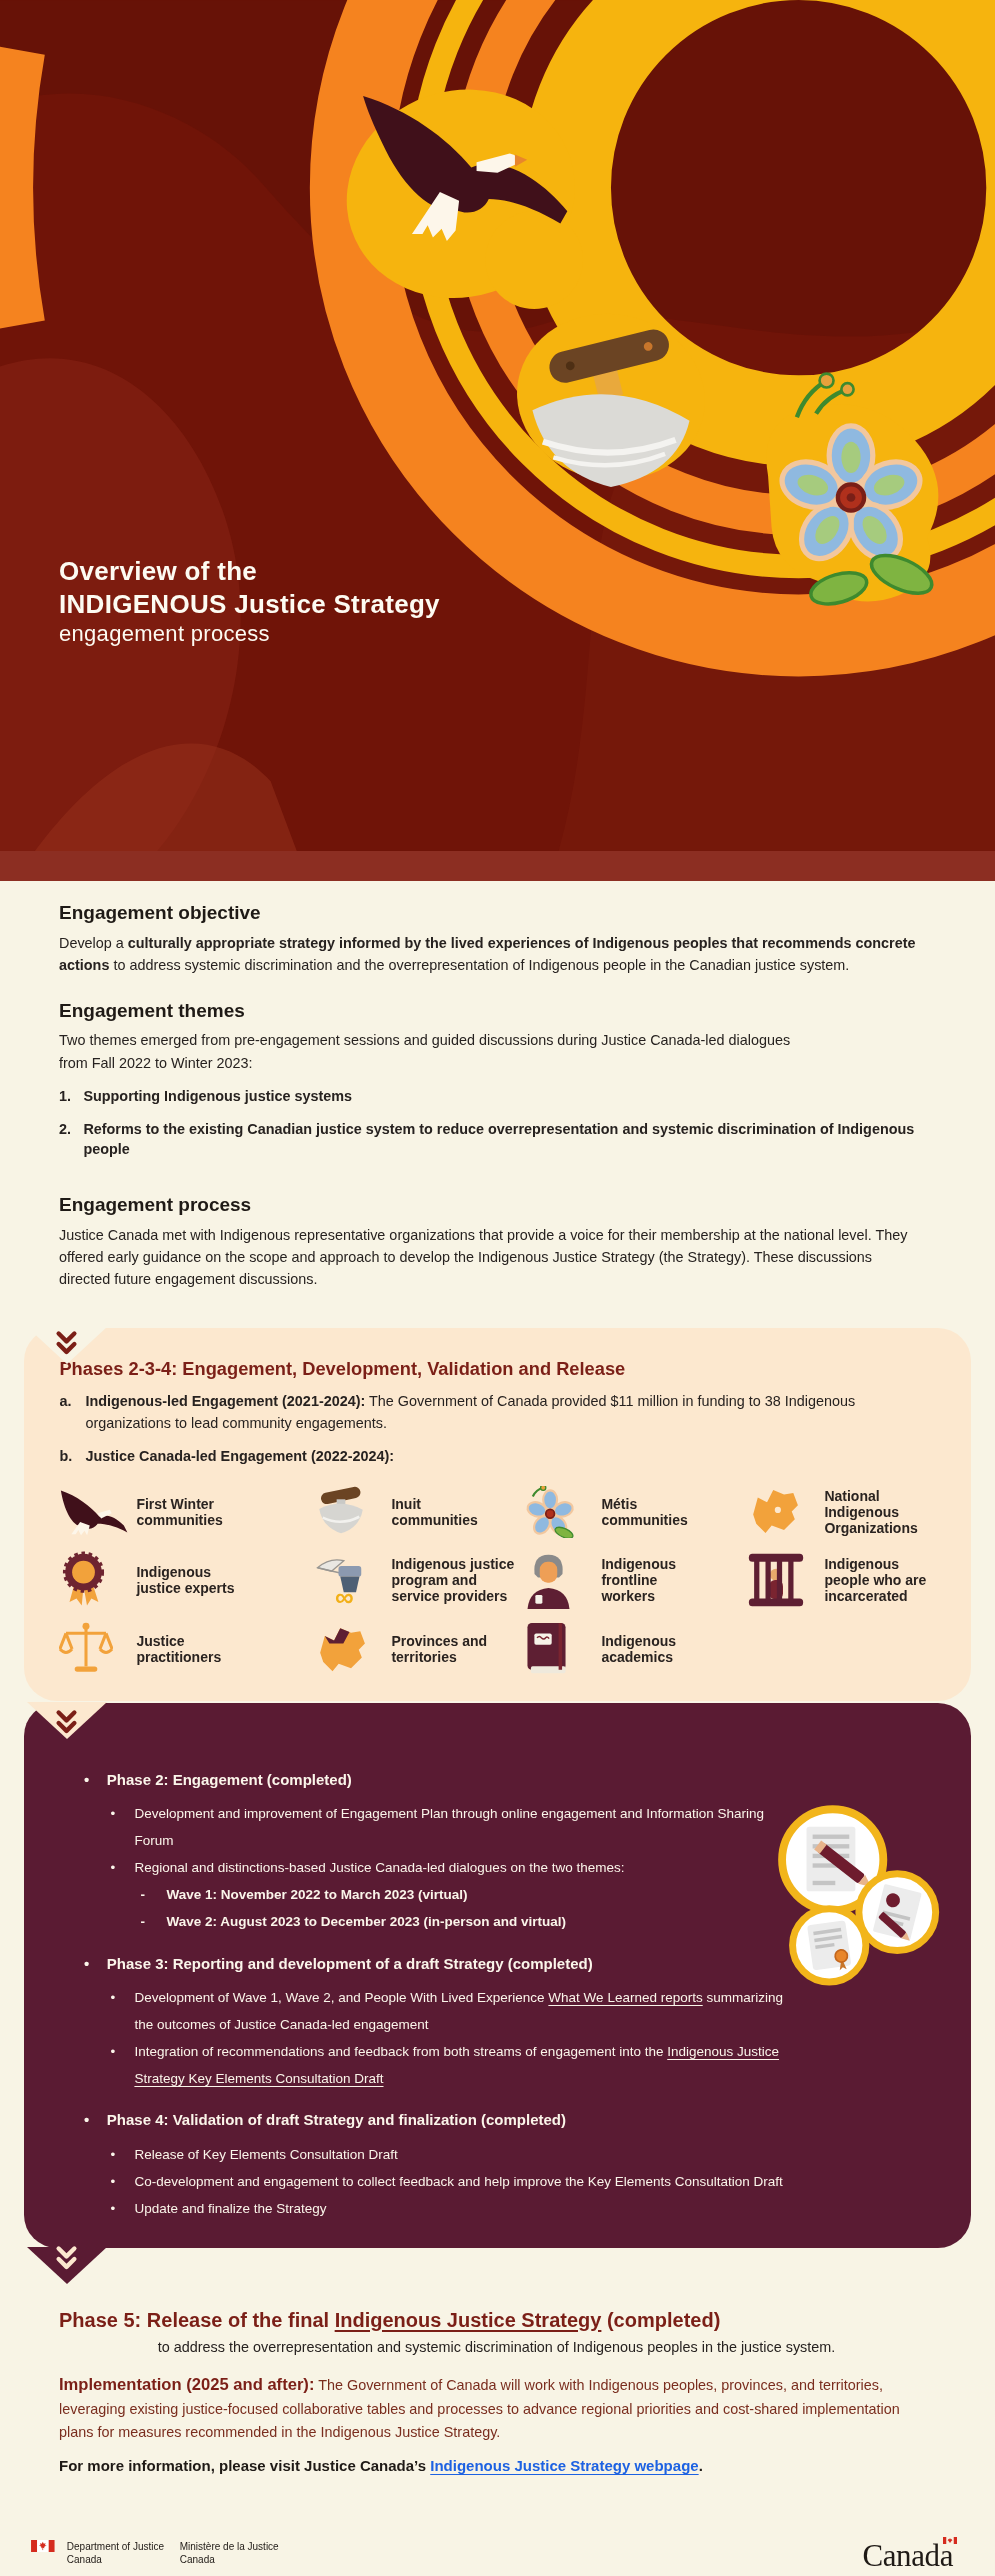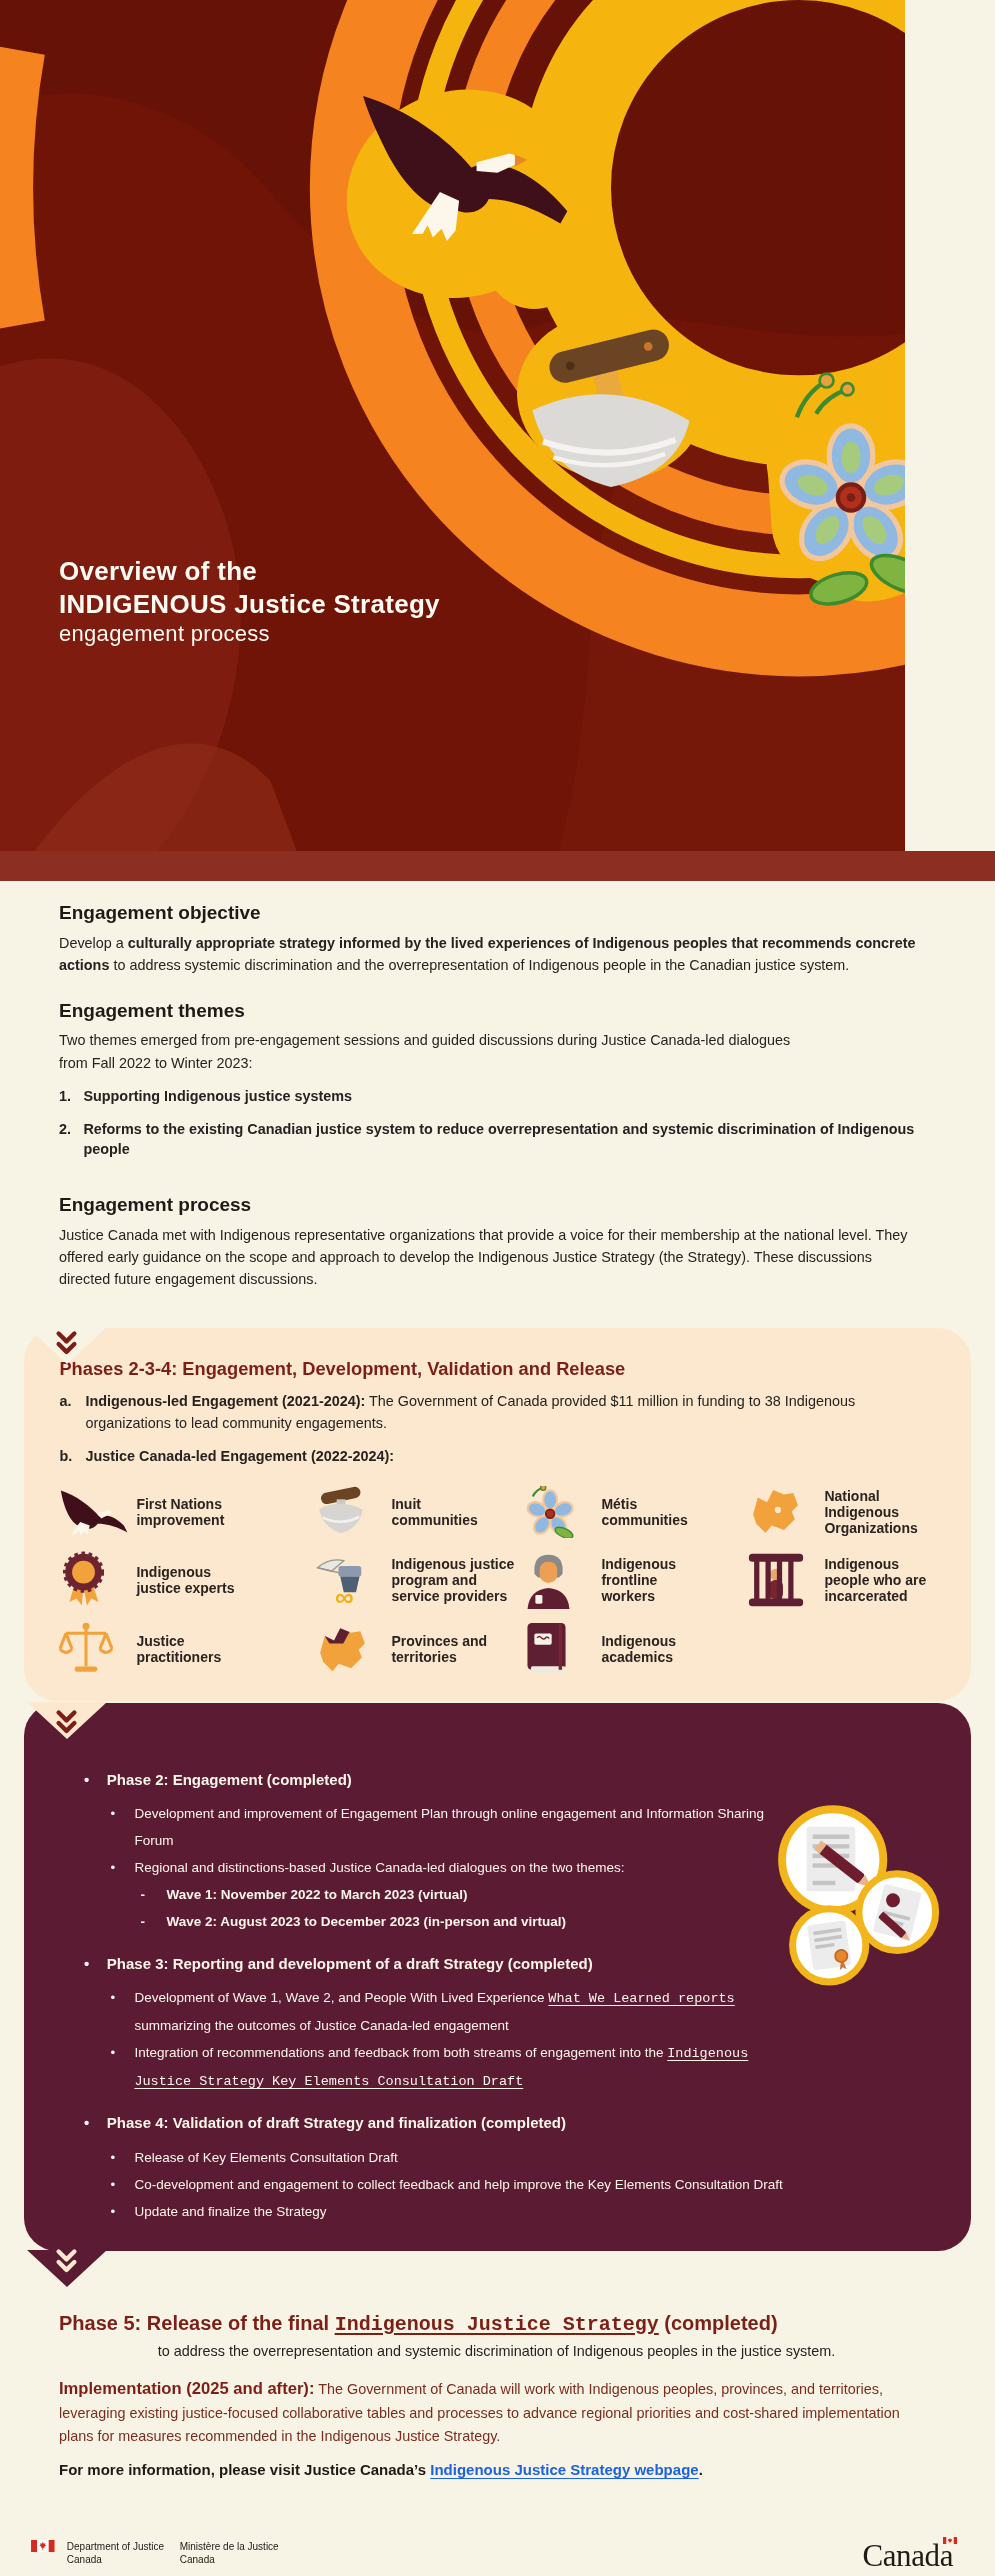--- a/index.html
+++ b/index.html
@@ -1,20 +1,20 @@
 <!DOCTYPE html>
 <html style="font-size:14px"><head>
 <meta charset="utf-8">
 <style>
   html,body{margin:0;padding:0;}
   body{width:995px;font-family:"Liberation Sans","DejaVu Sans",sans-serif;background:#F8F4E5;}
   .page{position:relative;width:995px;height:2576px;overflow:hidden;background:#F8F4E5;}
 
   
-  .hero{position:relative;width:905px;height:851px;overflow:hidden;background:#404040;text-decoration:underline;}
+  .hero{position:relative;width:995px;height:851px;overflow:hidden;background:#404040;text-decoration:underline;}
   .hero svg{display:block;}
   .hero-title{position:absolute;left:59px;top:555px;color:#FDFBF2;}
   .hero-title .t1{font-size:26px;font-weight:700;line-height:1.25;letter-spacing:0.3px;}
   .hero-title .t2{font-size:26px;font-weight:700;line-height:1.25;letter-spacing:0.3px;}
   .hero-title .t3{font-size:22px;font-weight:500;line-height:1.3;letter-spacing:0.3px;}
   .band{width:995px;height:30px;background:#8C2E22;}
 
   
   .content{position:relative;width:995px;height:1695px;background:#F8F4E5;overflow:hidden;}
   .h2{margin:0 59px;font-size:19px;font-weight:700;color:#1F1A16;}
@@ -51,21 +51,21 @@
   
   .maroon-box{position:relative;margin:1.7px 24.4px 0;background:#5A1B33;border-radius:33px;
     padding:49px 175px 26px 58px;color:#FBF5EA;}
   .mb-l1{position:relative;margin:17.5px 0 8.7px;padding-left:24.4px;font-size:15px;font-weight:700;line-height:1.5;}
   .mb-l1:first-of-type{margin-top:0;}
   .mb-l1::before{content:"\2022";position:absolute;left:1.7px;}
   .mb-l2{position:relative;margin:0;padding-left:52px;font-size:13.5px;line-height:2.0;}
   .mb-l2::before{content:"\2022";position:absolute;left:28px;}
   .mb-l3{position:relative;margin:0;padding-left:84px;font-size:13.5px;line-height:2.0;font-weight:bold;}
   .mb-l3::before{content:"-";position:absolute;left:58px;}
-  .wlink{text-decoration:underline;text-underline-offset:2.6px;cursor:pointer;font-family:Liberation Mono, monospace;}
+  .wlink{text-decoration:underline;text-underline-offset:2.6px;cursor:pointer;}
   .doc-circles{position:absolute;top:101px;right:30px;}
 
   
   .phase5-h{margin:61px 59px 0;font-size:20px;font-weight:700;color:#7B1F17;}
   .phase5-h .wlink{text-decoration:underline;}
   .phase5-body{margin:5.2px 59px 0;max-width:875px;font-size:14.4px;line-height:1.5;color:#272220;text-align:center;}
   .impl{margin:14px 59px 0;max-width:880px;font-size:14.4px;line-height:1.55;color:#7A2D1E;}
   .impl-lead{font-size:16.6px;font-weight:700;color:#7B1F17;text-align:center;}
   .moreinfo{margin:14px 59px 0;font-size:15px;font-weight:700;color:#1F1A16;}
   .bluelink{color:#1D62E2;text-decoration:underline;text-underline-offset:2.6px;cursor:pointer;}
@@ -203,21 +203,21 @@
         <div class="aud-cell">
           <span class="aud-icon">
             <svg width="72" height="49" viewBox="0 0 82 56">
                 <g fill="#40101A">
               <path d="M2,4 C20,10 36,22 46,34 C54,30 64,34 74,44 L78,52 C64,44 52,42 44,42 C40,48 32,50 27,45 C16,46 6,28 2,4 Z"></path>
               <path d="M24,40 L14,54 L19,54 L22,49 L25,55 L29,50 L32,55 L35,44 Z" fill="#FDF6EA"></path>
               <path d="M44,30 L58,26 L60,30 L48,36 Z" fill="#FDF6EA"></path>
                 </g>
             </svg>
           </span>
-          <span class="aud-label w135">First Nations improvement</span>
+          <span class="aud-label w135">First Winter communities</span>
         </div>
 
         <div class="aud-cell">
           <span class="aud-icon">
             <svg width="54" height="51" viewBox="0 0 62 58">
               <g transform="rotate(-12 31 12)">
                   <rect x="8" y="4" width="46" height="13" rx="6.5" fill="#6B4423"></rect>
                 </g>
               <rect x="26" y="15" width="10" height="10" fill="#C9C9C6"></rect>
               <path d="M6,26 Q31,14 56,27 Q52,48 31,54 Q10,47 6,26 Z" fill="#D6D5D1"></path>

